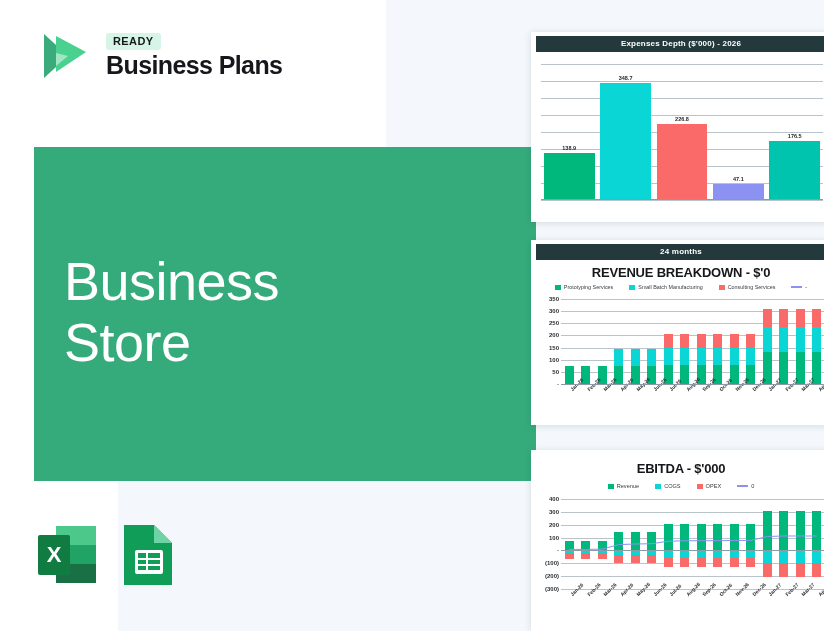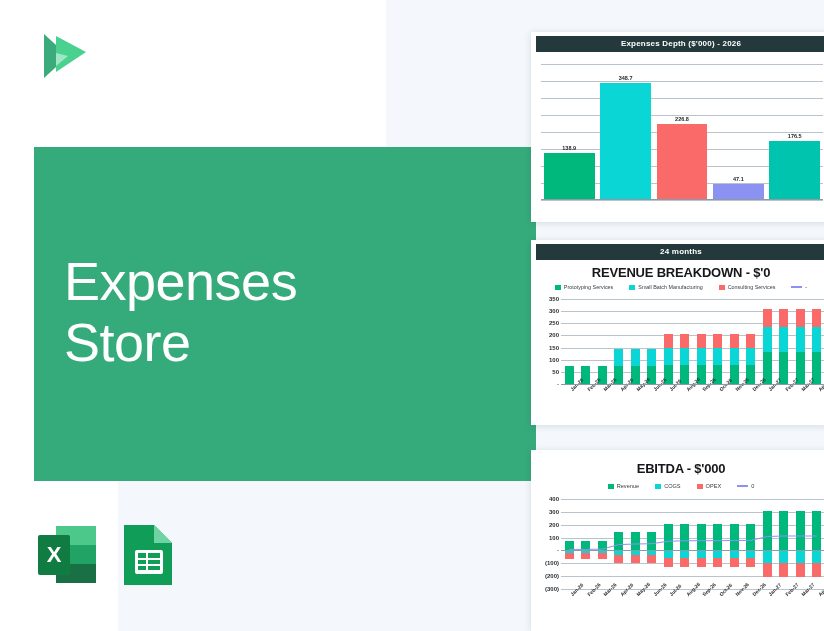--- a/index.html
+++ b/index.html
@@ -157,24 +157,28 @@
 <div class="bg-bottom-tint"></div>
 
 <div class="logo-block">
   <div class="logo-mark">
     <svg viewBox="0 0 58 58" width="58" height="58">
       <path d="M10 8 L10 52 L34 30 Z" fill="#3bab7c"></path>
       <path d="M22 10 L52 26 L22 46 Z" fill="#4ad18f"></path>
       <path d="M22 27 L34 30 L22 40 Z" fill="#9fe6c5"></path>
     </svg>
   </div>
+  <div class="brand-text">
+    <span class="ready-badge">READY</span>
+    <span class="brand-name">Business Plans</span>
+  </div>
 </div>
 
 <div class="hero-panel">
-  <div class="hero-title">Expenses
+  <div class="hero-title">Business
 Store</div>
 </div>
 
 <div class="footer-row">
   <div class="excel-icon">
     <svg viewBox="0 0 66 66" width="66" height="66">
       <rect x="22" y="4" width="40" height="19" fill="#4cc98a"></rect>
       <rect x="22" y="23" width="40" height="19" fill="#21a366"></rect>
       <rect x="22" y="42" width="40" height="19" fill="#197045"></rect>
       <rect x="4" y="13" width="32" height="40" rx="2" fill="#107c41"></rect>

